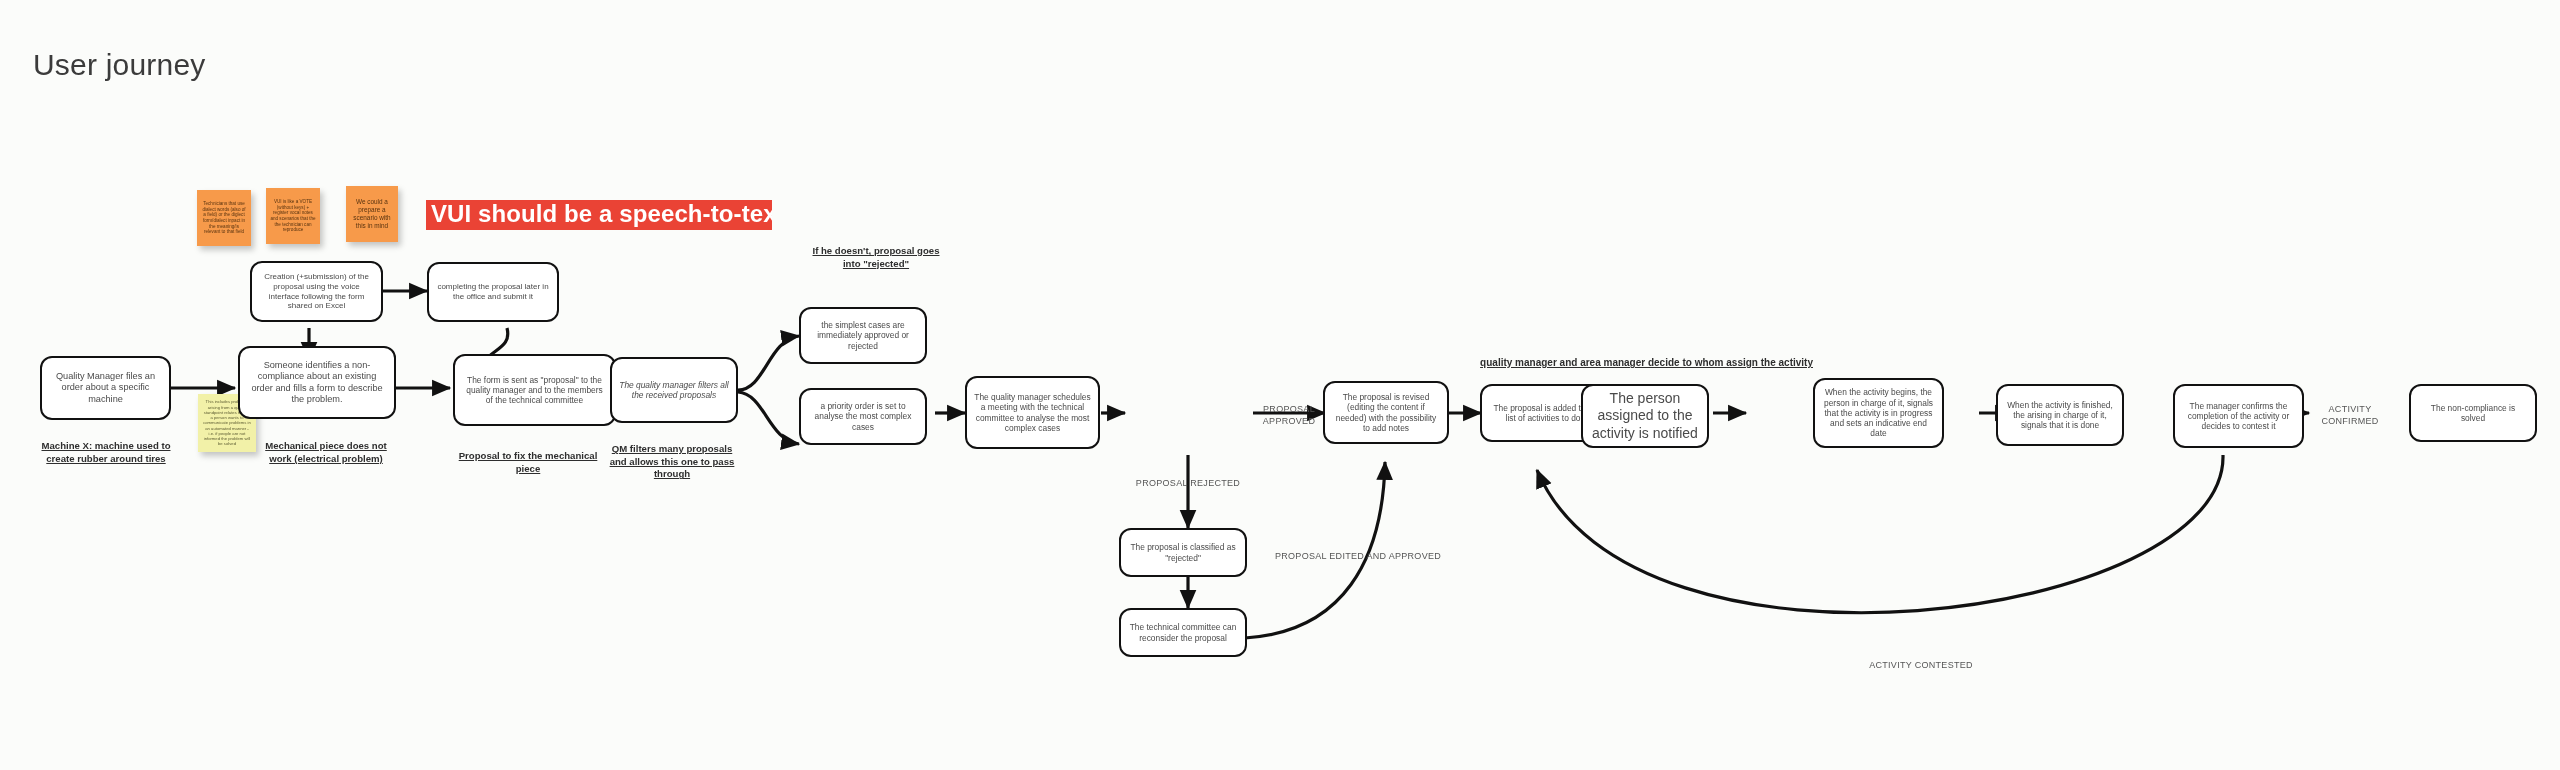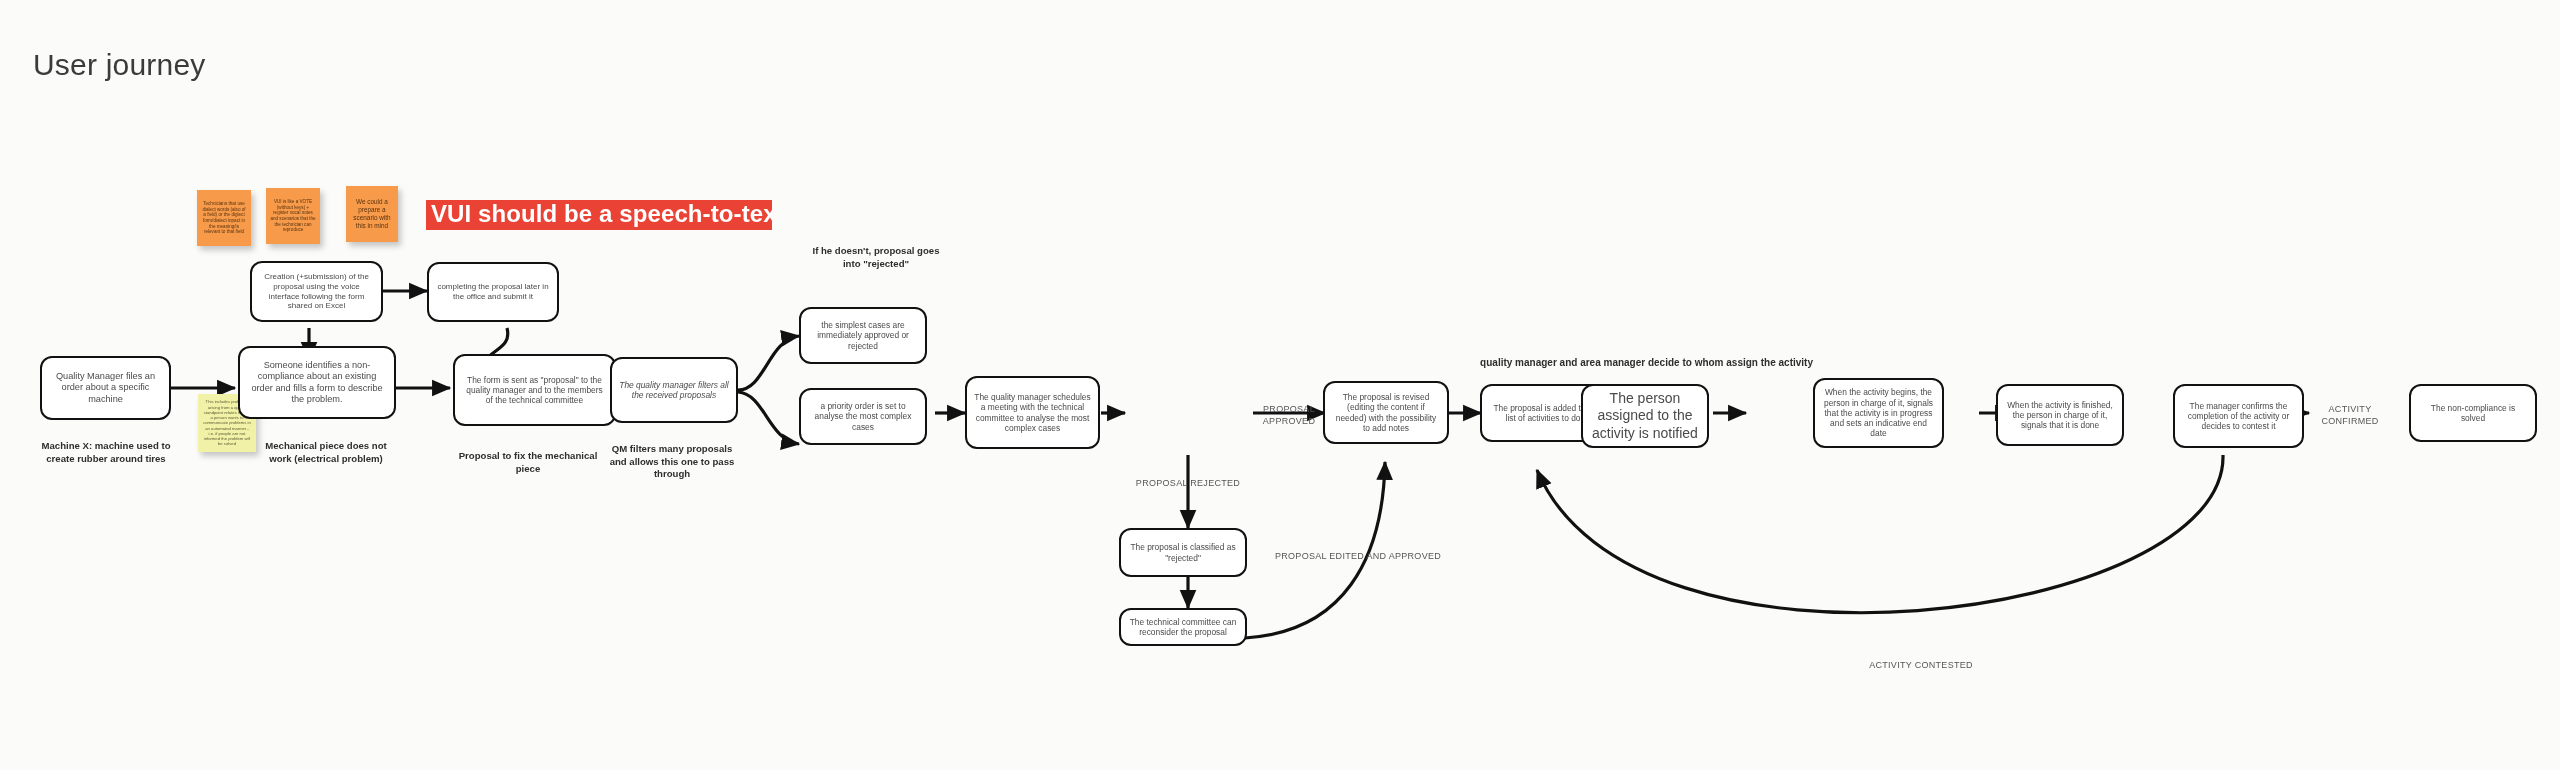--- a/index.html
+++ b/index.html
@@ -64,20 +64,21 @@
     display:flex;align-items:center;
   }
 
   
   .caption{
     position:absolute;
     font-weight:bold;
     text-align:center;
     color:#2e2e2e;
     line-height:1.32;
+    text-decoration:underline;
   }
   
   .edge-label{
     position:absolute;
     color:#555;
     text-align:center;
     line-height:1.3;
     letter-spacing:.3px;
   }
 </style>
@@ -193,42 +194,42 @@
 
   <div class="node" style="left:952px;top:376px;width:135px;height:73px;font-size:8.4px;">
     <span>The quality manager schedules a meeting with the technical committee to analyse the most complex cases</span>
   </div>
 
 
   <div class="node" style="left:1106px;top:528px;width:128px;height:49px;font-size:8.4px;">
     <span>The proposal is classified as "rejected"</span>
   </div>
 
-  <div class="node" style="left:1106px;top:608px;width:128px;height:38px;font-size:8.4px;">
+  <div class="node" style="left:1106px;top:608px;width:128px;height:49px;font-size:8.4px;">
     <span>The technical committee can reconsider the proposal</span>
   </div>
 
   <div class="node" style="left:1310px;top:381px;width:126px;height:63px;font-size:8.4px;">
     <span>The proposal is revised (editing the content if needed) with the possibility to add notes</span>
   </div>
 
   <div class="node" style="left:1467px;top:384px;width:126px;height:58px;font-size:8.4px;">
     <span>The proposal is added to a list of activities to do</span>
   </div>
 
   <div class="node" style="left:1568px;top:384px;width:128px;height:64px;font-size:14px;">
     <span>The person assigned to the activity is notified</span>
   </div>
 
   <div class="node" style="left:1800px;top:378px;width:131px;height:70px;font-size:8.4px;">
     <span>When the activity begins, the person in charge of it, signals that the activity is in progress and sets an indicative end date</span>
   </div>
 
   <div class="node" style="left:1983px;top:384px;width:128px;height:62px;font-size:8.4px;">
-    <span>When the activity is finished, the person in charge of it, signals that it is done</span>
+    <span>When the activity is finished, the arising in charge of it, signals that it is done</span>
   </div>
 
   <div class="node" style="left:2160px;top:384px;width:131px;height:64px;font-size:8.4px;">
     <span>The manager confirms the completion of the activity or decides to contest it</span>
   </div>
 
   <div class="node" style="left:2396px;top:384px;width:128px;height:58px;font-size:8.4px;">
     <span>The non-compliance is solved</span>
   </div>
 

